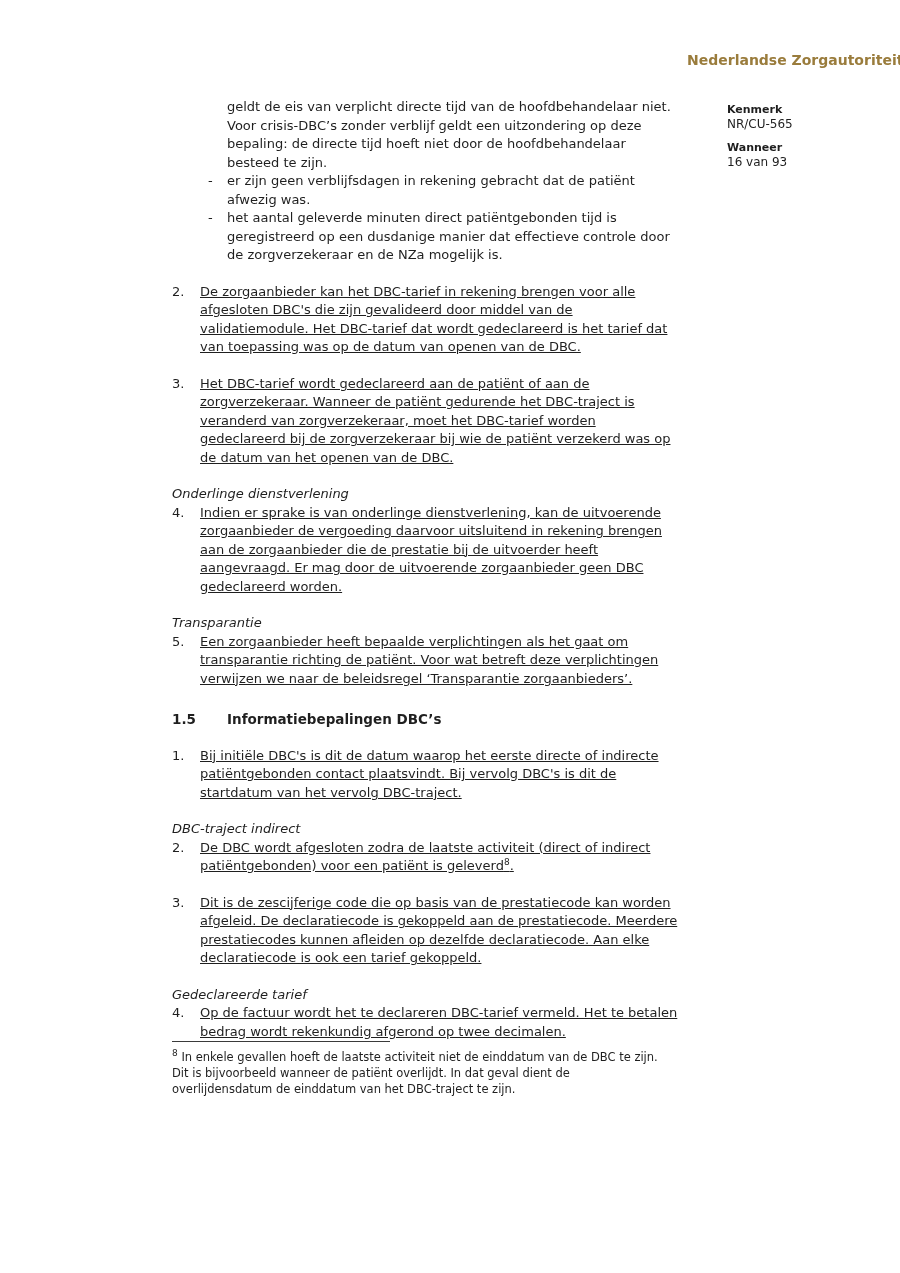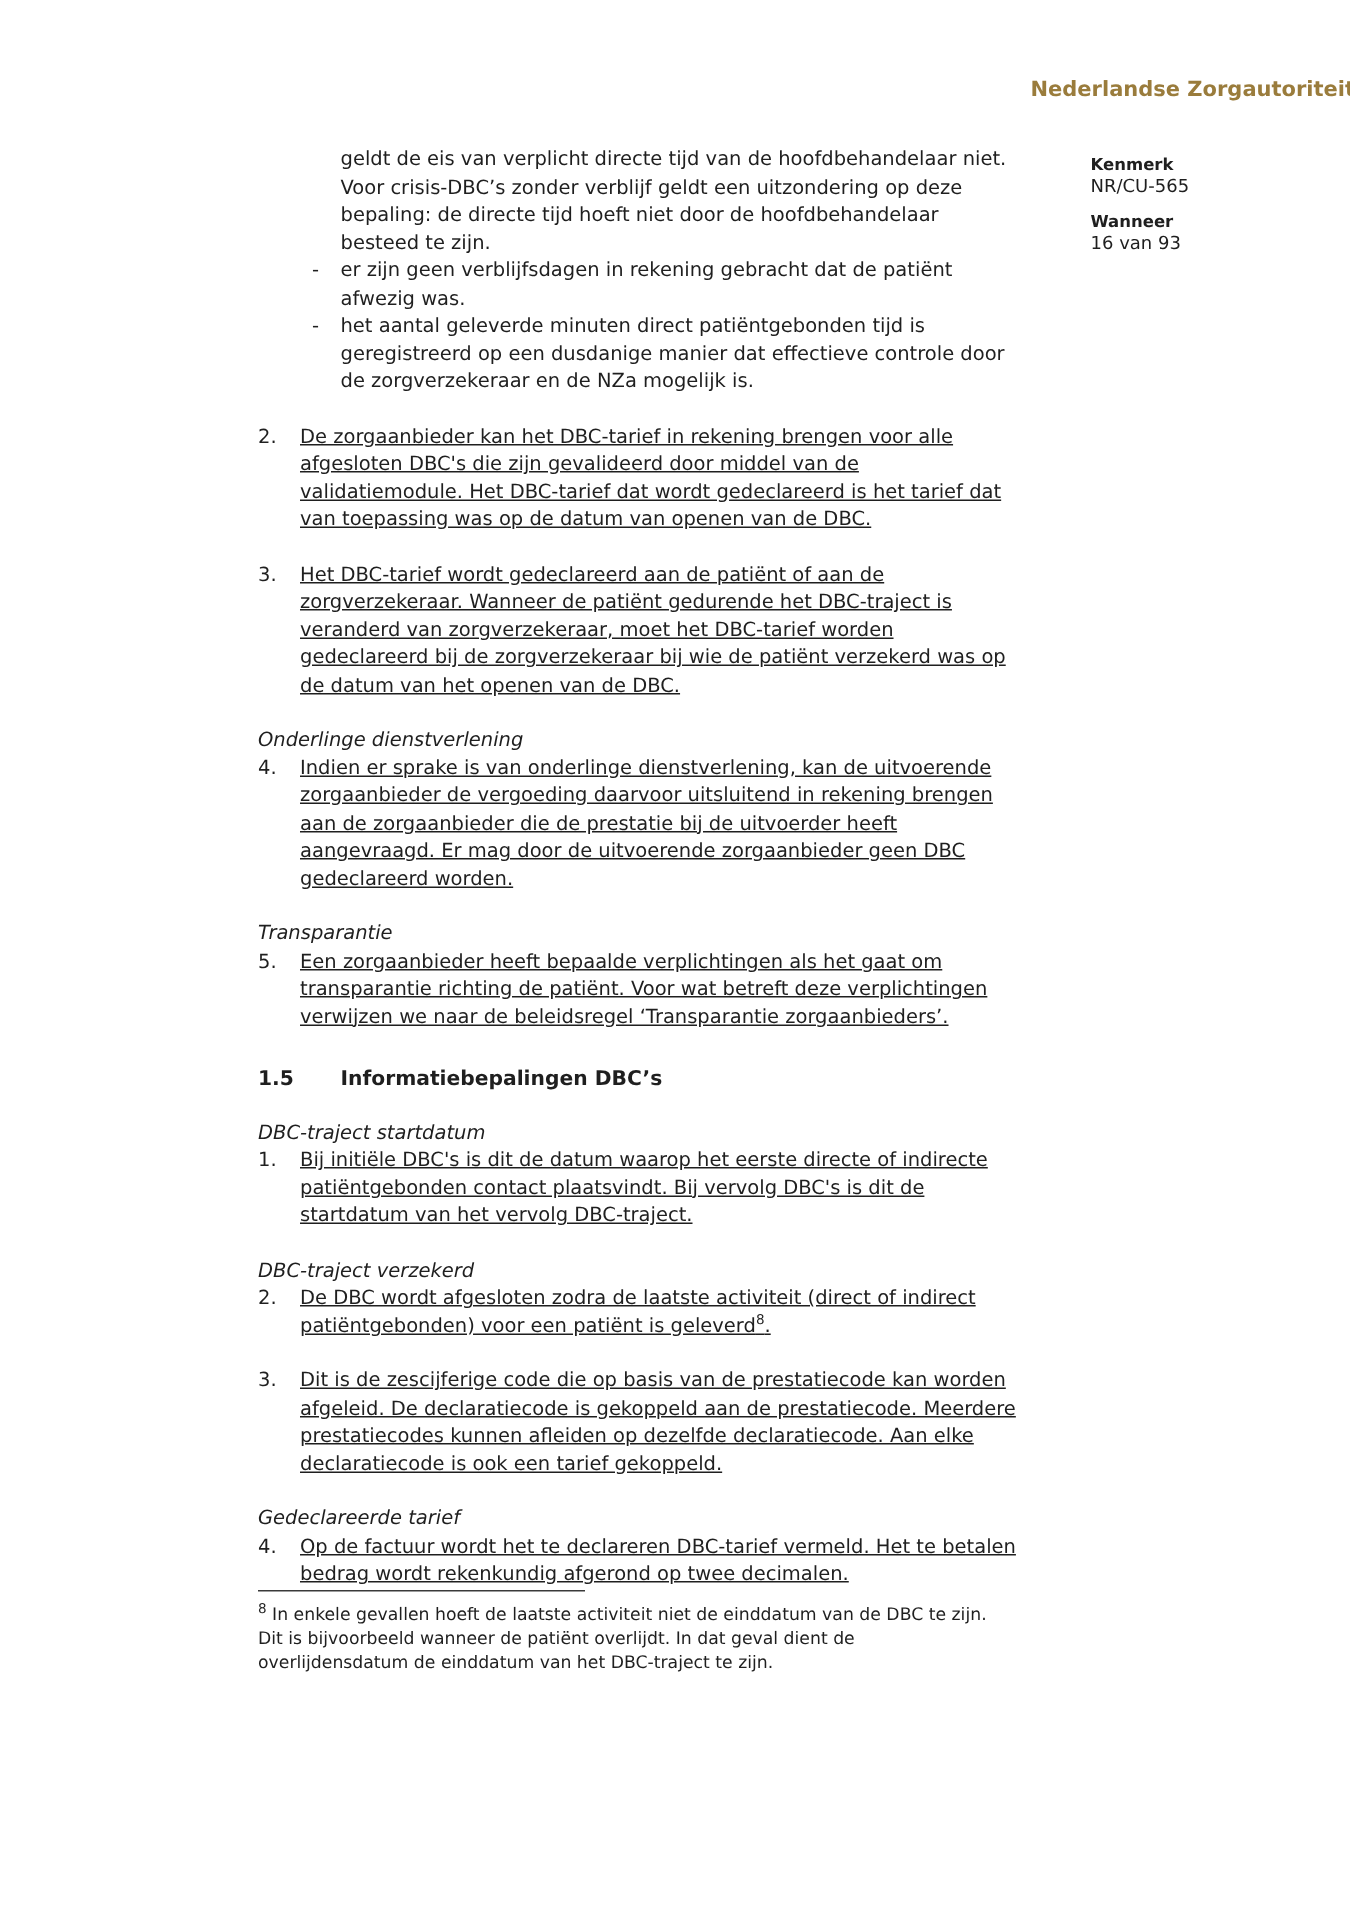--- a/index.html
+++ b/index.html
@@ -119,27 +119,26 @@
       <span class="num">5.</span>
       <span class="num-text">Een zorgaanbieder heeft bepaalde verplichtingen als het gaat om transparantie richting de patiënt. Voor wat betreft deze verplichtingen verwijzen we naar de beleidsregel ‘Transparantie zorgaanbieders’.</span>
     </div>
 
     <div class="sec-head">
       <span class="sec-num">1.5</span>
       <span>Informatiebepalingen DBC’s</span>
     </div>
 
 
-    <div class="ital-head">DBC-traject startdatum</div>
     <div class="num-item">
       <span class="num">1.</span>
       <span class="num-text"><span>Bij initiële DBC's is dit de datum waarop het eerste directe of indirecte patiëntgebonden contact plaatsvindt. Bij vervolg DBC's is dit de startdatum van het vervolg DBC-traject.</span><sup></sup><span></span></span>
     </div>
 
-    <div class="ital-head">DBC-traject verzekerd</div>
+    <div class="ital-head">DBC-traject indirect</div>
     <div class="num-item">
       <span class="num">2.</span>
       <span class="num-text"><span>De DBC wordt afgesloten zodra de laatste activiteit (direct of indirect patiëntgebonden) voor een patiënt is geleverd</span><sup>8</sup><span>.</span></span>
     </div>
 
     <div class="num-item">
       <span class="num">3.</span>
       <span class="num-text"><span>Dit is de zescijferige code die op basis van de prestatiecode kan worden afgeleid. De declaratiecode is gekoppeld aan de prestatiecode. Meerdere prestatiecodes kunnen afleiden op dezelfde declaratiecode. Aan elke declaratiecode is ook een tarief gekoppeld.</span><sup></sup><span></span></span>
     </div>
 

